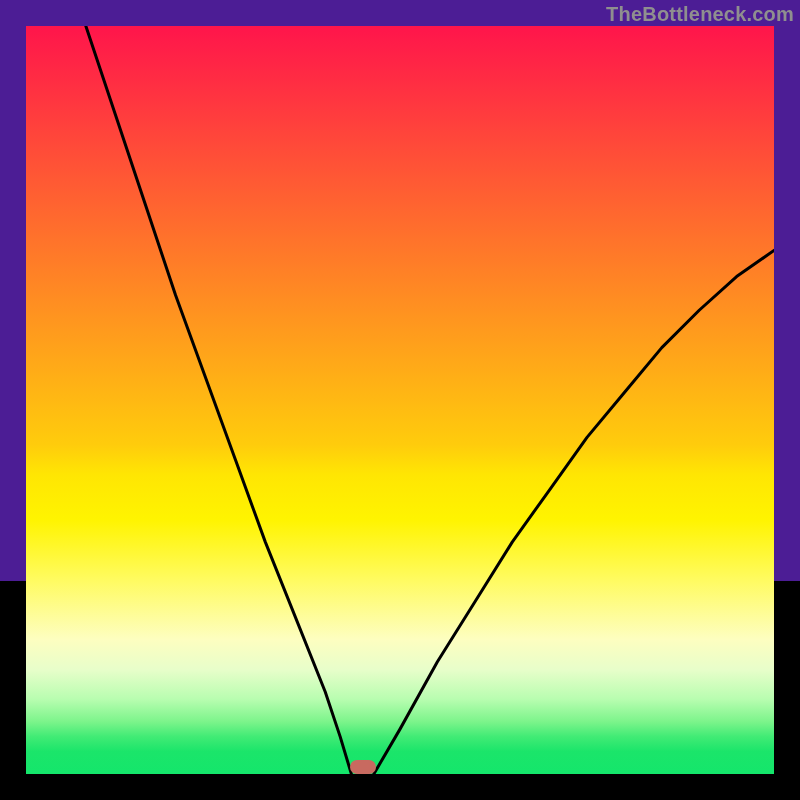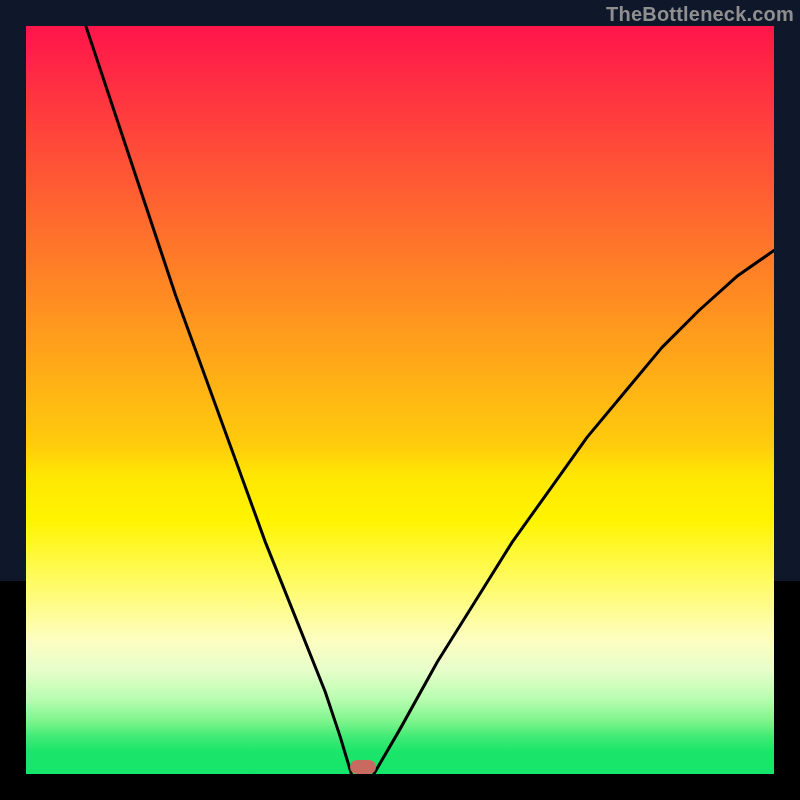--- a/index.html
+++ b/index.html
@@ -1,21 +1,21 @@
 <!DOCTYPE html>
 <html><head>
 <meta charset="utf-8">
 <style>
   * { margin: 0; padding: 0; box-sizing: border-box; }
   html, body { width: 800px; height: 800px; overflow: hidden; background: #000; }
   .frame {
     position: relative;
     width: 800px;
     height: 581px;
-    background: #0f172a;
+    background: #4c1d95;
   }
   .plot {
     position: absolute;
     left: 26px;
     top: 26px;
     width: 748px;
     height: 748px;
     background: linear-gradient(to bottom,
       #ff154b 0%,
       #ff2f42 8%,

